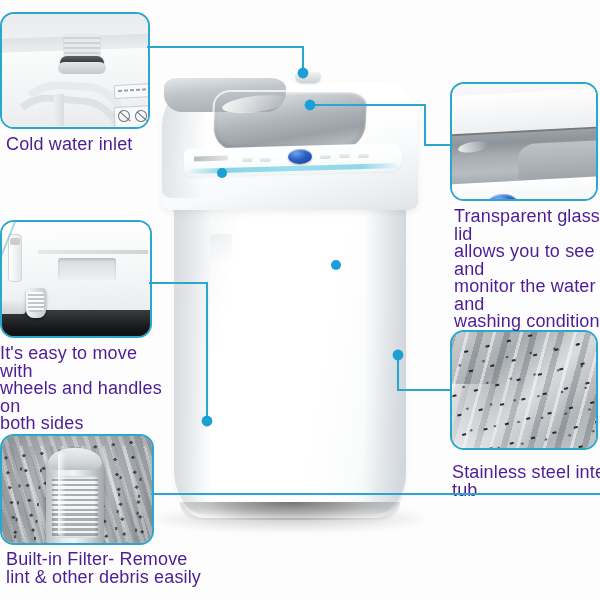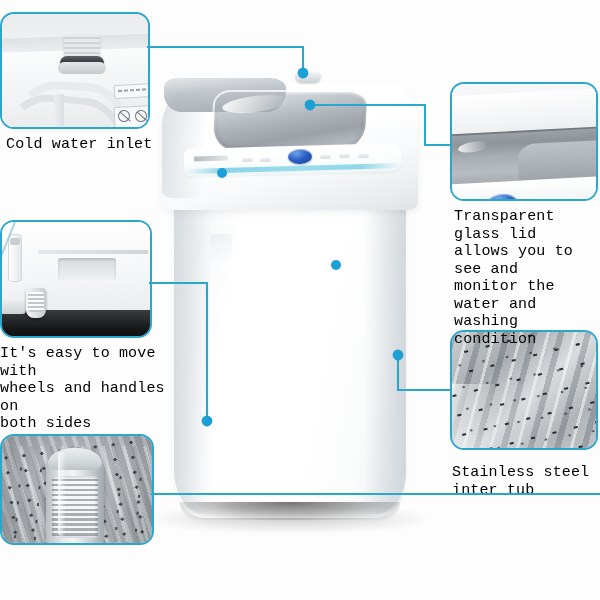--- a/index.html
+++ b/index.html
@@ -34,27 +34,26 @@
     z-index:20;
   }
   .callout .photo{
     position:absolute; left:0; top:0; right:0; bottom:0;
     overflow:hidden;
   }
 
   
   .caption{
     position:absolute;
-    color:#000000;
-    font-size:15px;
+    color:#4c1d95;
+    font-size:18px;
     line-height:17.5px;
     letter-spacing:0.15px;
     z-index:25;
     white-space:pre-line;
-    font-family:Liberation Mono, monospace;
   }
 
   
   #product{
     position:absolute;
     left:150px; top:66px;
     width:280px; height:470px;
     z-index:10;
   }
   
@@ -656,14 +655,16 @@
       <div class="tubwall"></div>
       <div class="vanes"></div>
       <div class="holes"></div>
       <div class="holes2"></div>
       <div class="filter-body"></div>
       <div class="filter-cap"></div>
       <div class="filter-grid"></div>
       <div class="filter-shine"></div>
     </div>
   </div>
+  <div class="caption" style="left:6px; top:551px; width:200px;">Built-in Filter- Remove
+lint &amp; other debris easily</div>
 
 </div>
 
 </body></html>

